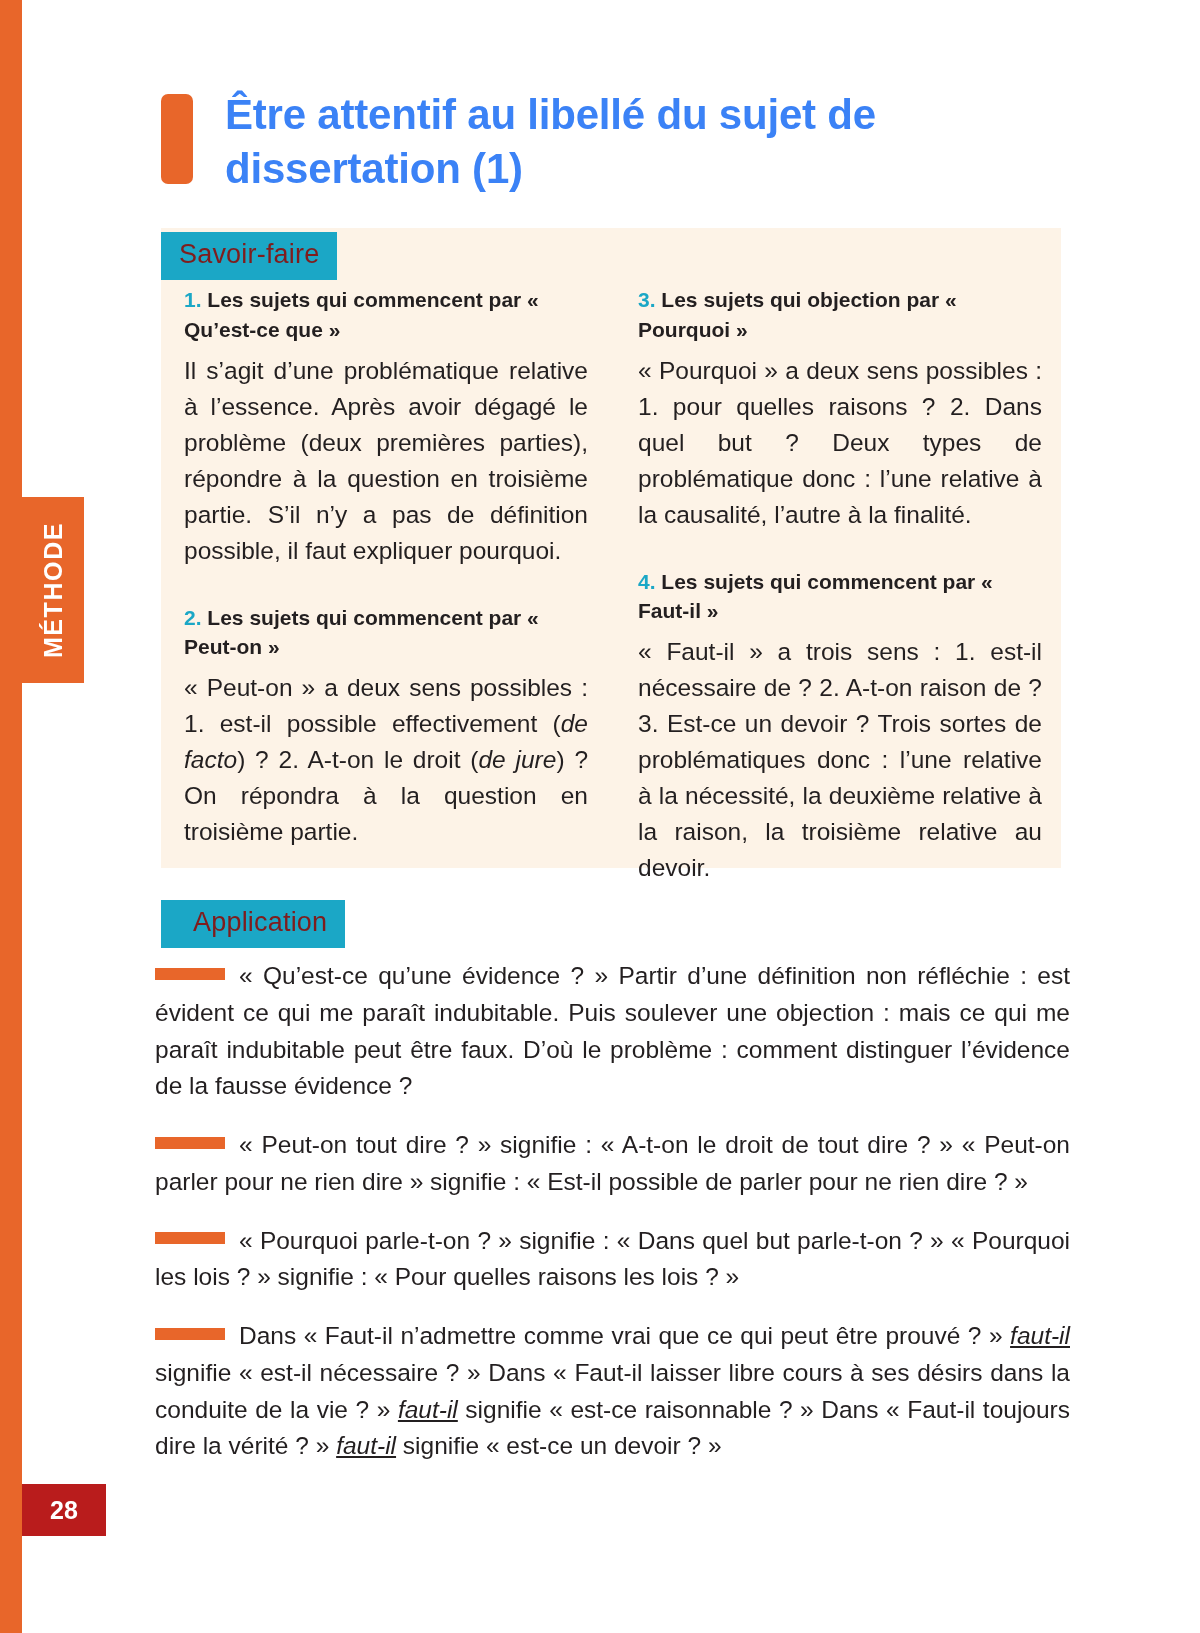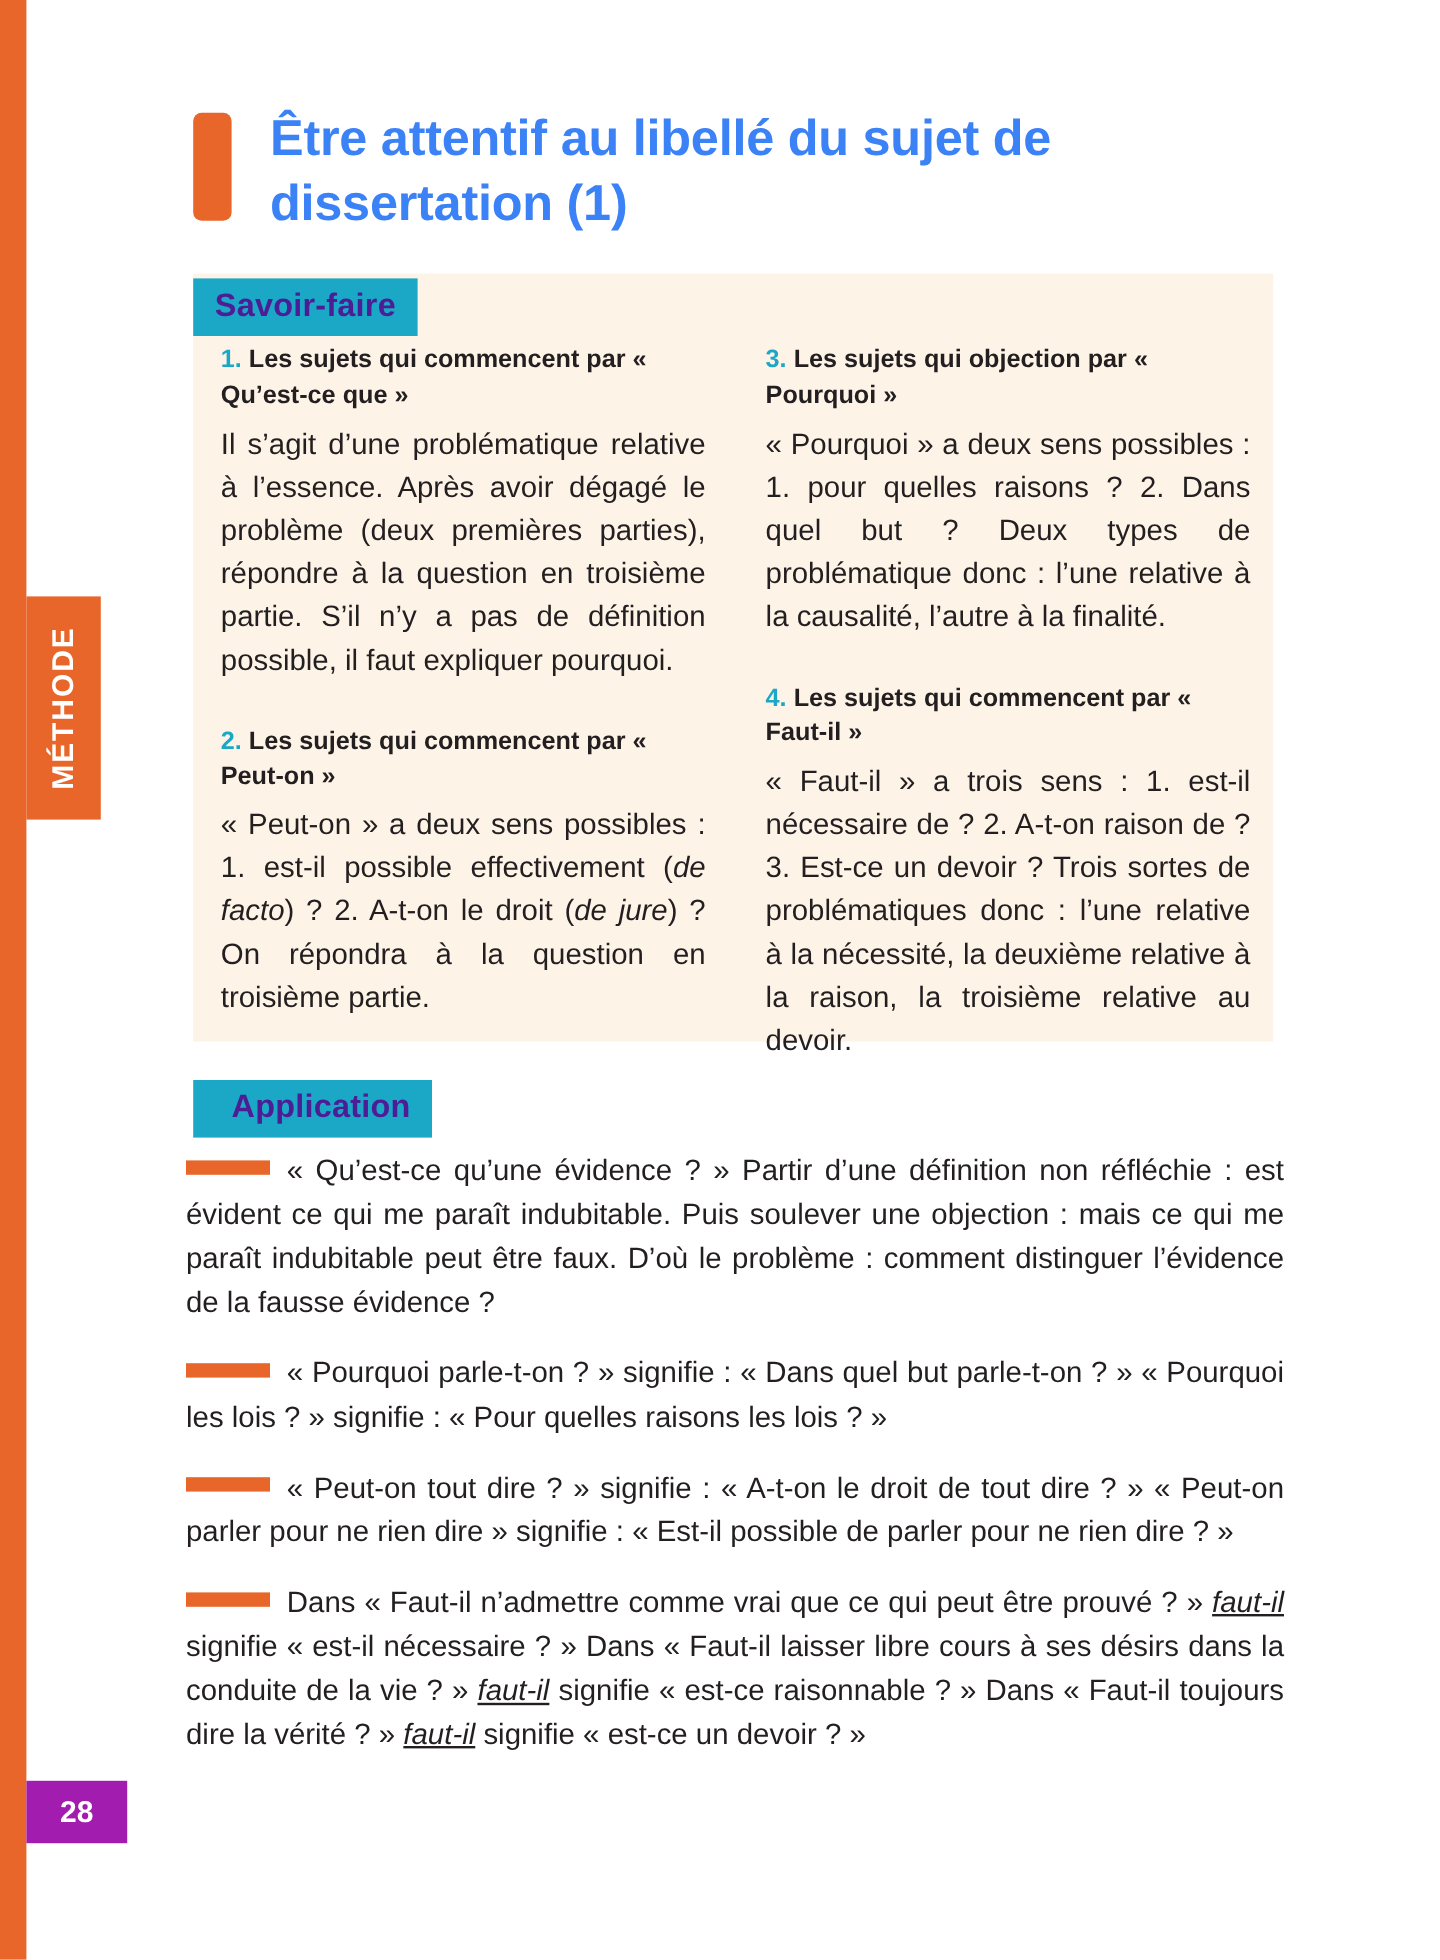--- a/index.html
+++ b/index.html
@@ -53,21 +53,21 @@
     justify-content: center;
   }
 
   
   .page-num {
     position: absolute;
     left: 22px;
     top: 1484px;
     width: 84px;
     height: 52px;
-    background: #a21caf;
+    background: #b91c1c;
     color: #ffffff;
     font-weight: bold;
     font-size: 25px;
     display: flex;
     align-items: center;
     justify-content: center;
   }
 
   
   .title-row {
@@ -99,22 +99,22 @@
     position: absolute;
     left: 161px;
     top: 228px;
     width: 900px;
     height: 640px;
     background: #fdf3e7;
   }
   .section-tag {
     position: absolute;
     background: #1ba7c6;
-    color: #4c1d95;
-    font-weight: bold;
+    color: #7f1d1d;
+    font-weight: normal;
     font-size: 27px;
     padding: 7px 18px 10px 18px;
     letter-spacing: 0.2px;
   }
   .tag-savoir {
     left: 161px;
     top: 232px;
   }
   .tag-application {
     left: 161px;
@@ -223,21 +223,21 @@
     <p class="item-body">« Faut-il » a trois sens : 1. est-il nécessaire de ? 2. A-t-on raison de ? 3. Est-ce un devoir ? Trois sortes de problématiques donc : l’une relative à la nécessité, la deuxième relative à la raison, la troisième relative au devoir.</p>
   </div>
 </div>
 
 <div class="section-tag tag-application">Application</div>
 <div class="app">
   <p class="app-para">
     <span class="dash"></span><span>« Qu’est-ce qu’une évidence ? » Partir d’une définition non réfléchie : est évident ce qui me paraît indubitable. Puis soulever une objection : mais ce qui me paraît indubitable peut être faux. D’où le problème : comment distinguer l’évidence de la fausse évidence ?</span>
   </p>
   <p class="app-para">
+    <span class="dash"></span><span>« Peut-on tout dire ? » signifie : « A-t-on le droit de tout dire ? » « Peut-on parler pour ne rien dire » signifie : « Est-il possible de parler pour ne rien dire ? »</span>
+  </p>
+  <p class="app-para">
     <span class="dash"></span><span>« Pourquoi parle-t-on ? » signifie : « Dans quel but parle-t-on ? » « Pourquoi les lois ? » signifie : « Pour quelles raisons les lois ? »</span>
   </p>
   <p class="app-para">
-    <span class="dash"></span><span>« Peut-on tout dire ? » signifie : « A-t-on le droit de tout dire ? » « Peut-on parler pour ne rien dire » signifie : « Est-il possible de parler pour ne rien dire ? »</span>
-  </p>
-  <p class="app-para">
     <span class="dash"></span><span>Dans « Faut-il n’admettre comme vrai que ce qui peut être prouvé ? » <i>faut-il</i> signifie « est-il nécessaire ? » Dans « Faut-il laisser libre cours à ses désirs dans la conduite de la vie ? » <i>faut-il</i> signifie « est-ce raisonnable ? » Dans « Faut-il toujours dire la vérité ? » <i>faut-il</i> signifie « est-ce un devoir ? »</span>
   </p>
 </div>
 
 </body></html>

